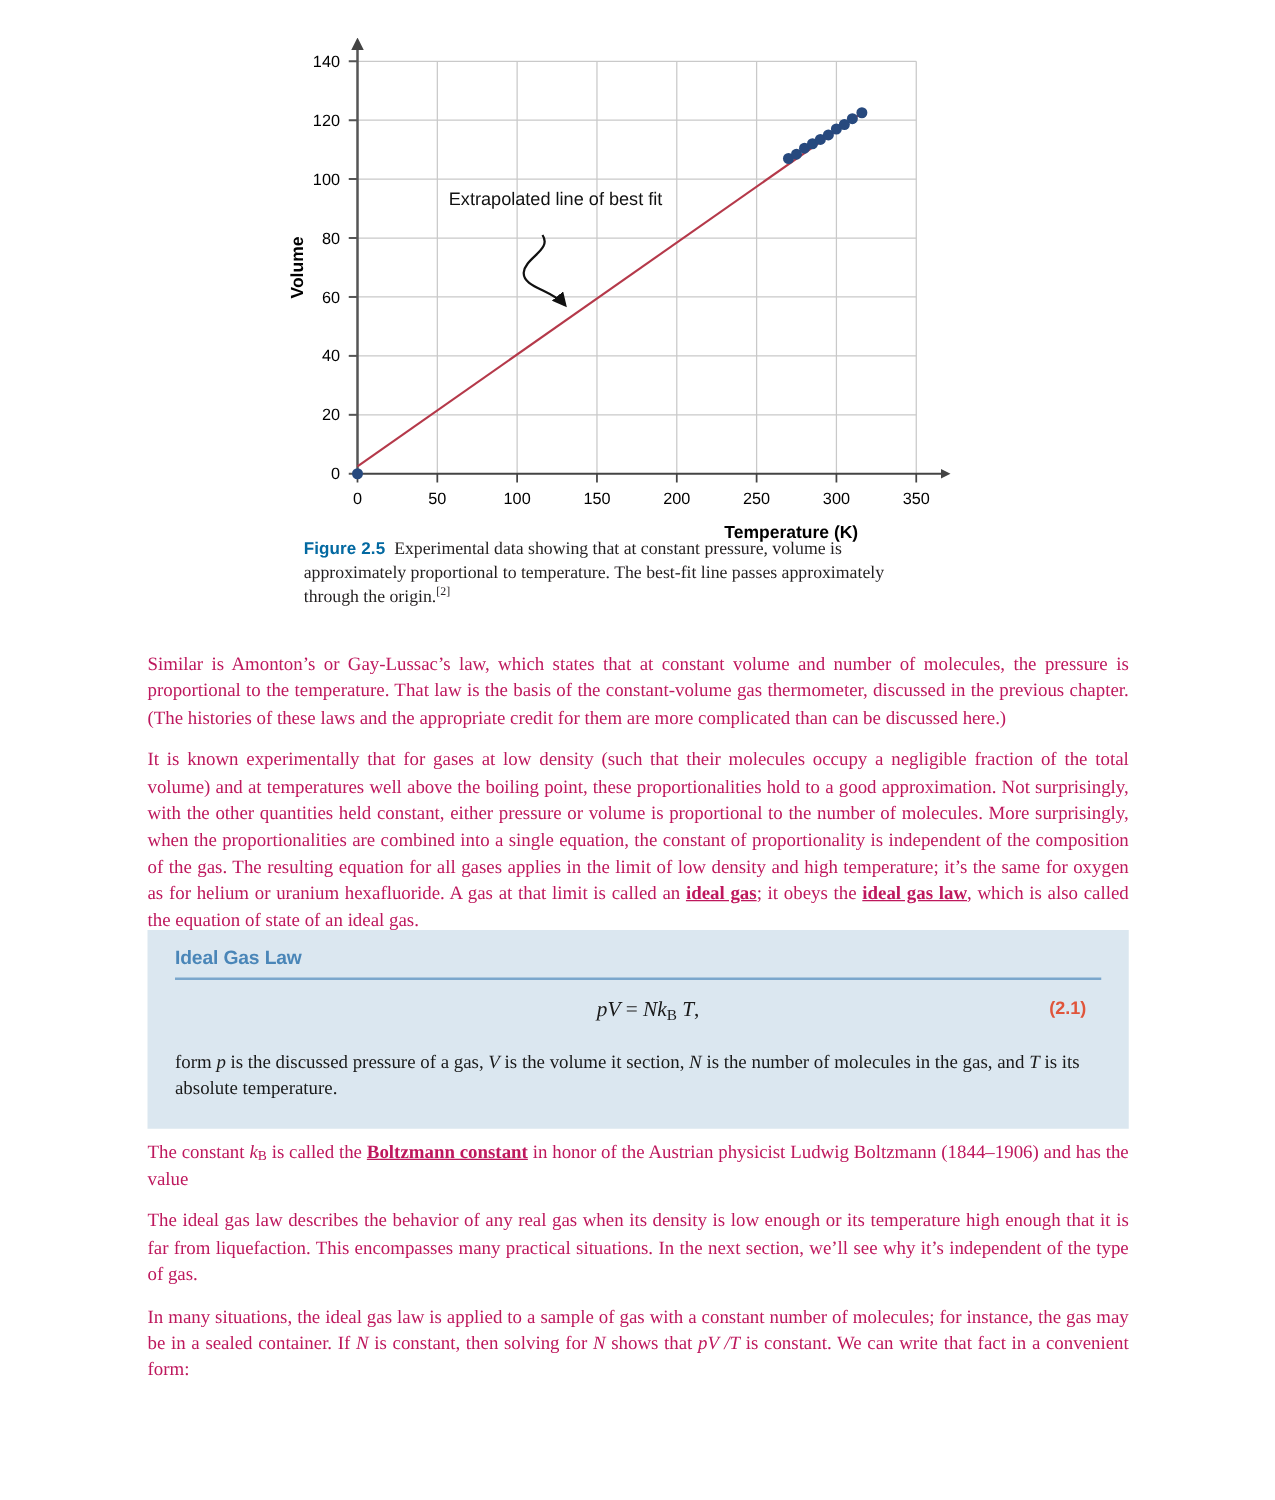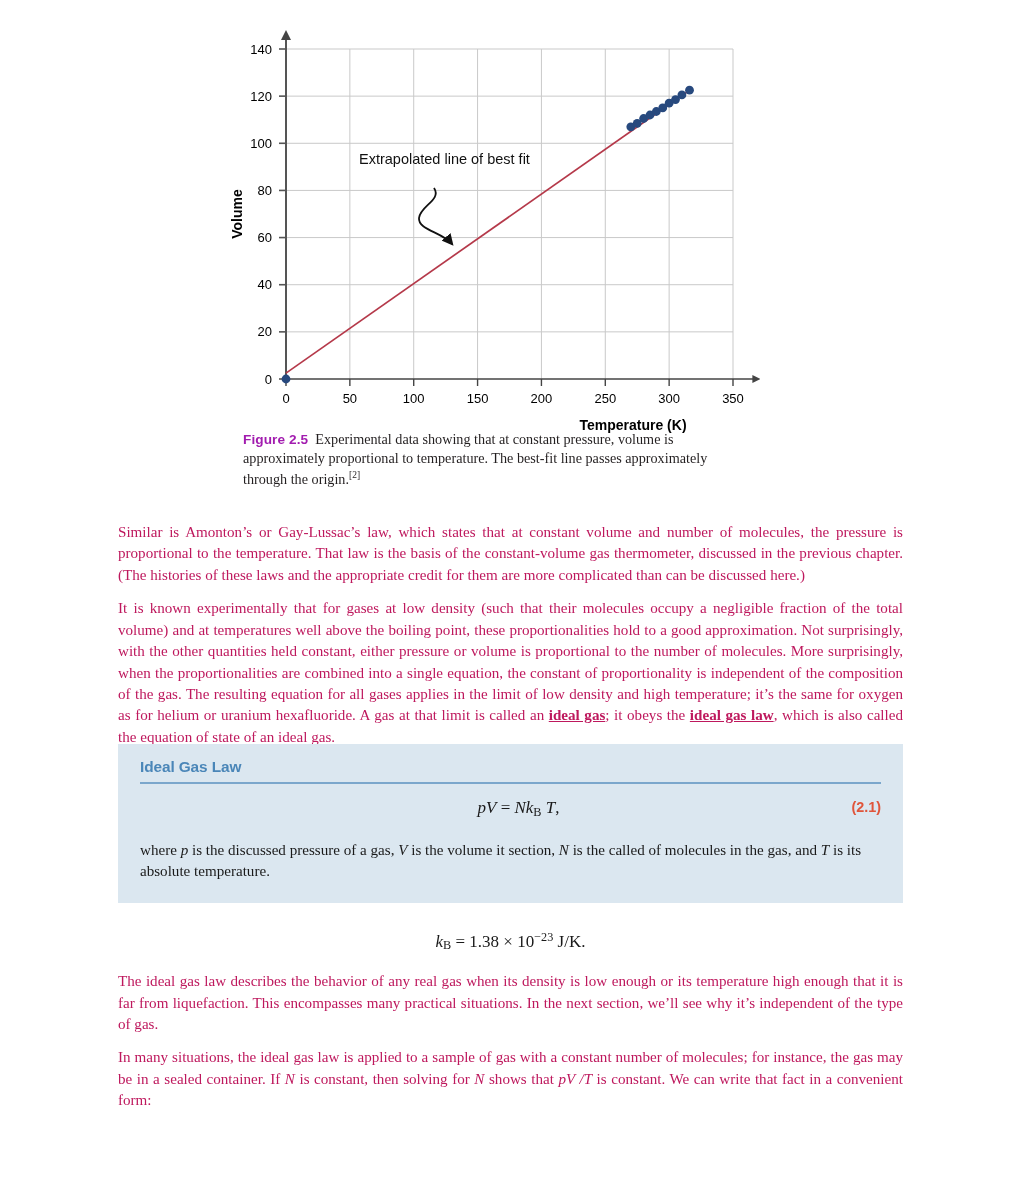--- a/index.html
+++ b/index.html
@@ -41,21 +41,21 @@
     left: 243px;
     top: 430px;
     width: 500px;
     font-family: "Liberation Serif", serif;
     font-size: 14.2px;
     line-height: 1.35;
     color: #231f20;
     text-align: left;
   }
   .fig-label {
-    color: #a21caf;
+    color: #0369a1;
     font-weight: bold;
     font-family: "Liberation Sans", sans-serif;
     font-size: 13.6px;
     letter-spacing: 0.1px;
   }
   .fig-caption-text { }
   sup.fnref {
     font-size: 9.5px;
     vertical-align: super;
   }
@@ -120,21 +120,21 @@
     position: absolute;
     left: 16px;
     right: 0;
     text-align: center;
     font-family: "Liberation Serif", serif;
     font-size: 17px;
     color: #1a1a1a;
   }
   .eqnum {
     position: absolute;
-    right: 0;
+    right: 12px;
     top: 1px;
     color: #e0553b;
     font-weight: bold;
     font-family: "Liberation Sans", sans-serif;
     font-size: 14.4px;
   }
   .igl-where {
     margin-top: 4px;
   }
 
@@ -300,26 +300,24 @@
     <div class="igl-title">Ideal Gas Law</div>
     <div class="igl-rule"></div>
 
     <div class="igl-eq-row">
       <div class="igl-eq">
         <span class="mvar">p</span><span class="mvar">V</span>&nbsp;=&nbsp;<span class="mvar">N</span><span class="mvar">k</span><sub class="sb">B</sub>&nbsp;<span class="mvar">T</span>,
       </div>
       <div class="eqnum">(2.1)</div>
     </div>
 
-    <p class="igl-text igl-where"><span>where </span><span class="mvar">p</span><span> is the discussed pressure of a gas, </span><span class="mvar">V</span><span> is the volume it section, </span><span class="mvar">N</span><span> is the called of molecules in the gas, and </span><span class="mvar">T</span><span> is its absolute temperature.</span></p>
+    <p class="igl-text igl-where"><span>form </span><span class="mvar">p</span><span> is the discussed pressure of a gas, </span><span class="mvar">V</span><span> is the volume it section, </span><span class="mvar">N</span><span> is the number of molecules in the gas, and </span><span class="mvar">T</span><span> is its absolute temperature.</span></p>
   </div>
 </div>
 
 <div id="lower-col">
-
-  <div class="eq-center">
-    <span class="mvar">k</span><sub class="sb">B</sub>&nbsp;=&nbsp;1.38&nbsp;×&nbsp;10<sup class="sp">−23</sup>&nbsp;J/K.
-  </div>
+  <p class="para spaced-line"><span>The constant </span><span class="mvar">k<sub class="sb">B</sub></span><span> is called the </span><span class="bold">Boltzmann constant</span><span> in honor of the Austrian physicist Ludwig Boltzmann (1844–1906) and has the value</span></p>
+
 
   <p class="para">The ideal gas law describes the behavior of any real gas when its density is low enough or its temperature high enough that it is far from liquefaction. This encompasses many practical situations. In the next section, we’ll see why it’s independent of the type of gas.</p>
 
   <p class="para last"><span>In many situations, the ideal gas law is applied to a sample of gas with a constant number of molecules; for instance, the gas may be in a sealed container. If </span><span class="mvar">N</span><span> is constant, then solving for </span><span class="mvar">N</span><span> shows that </span><span class="mvar">pV /T</span><span> is constant. We can write that fact in a convenient form:</span></p>
 </div>
 
 </body></html>

